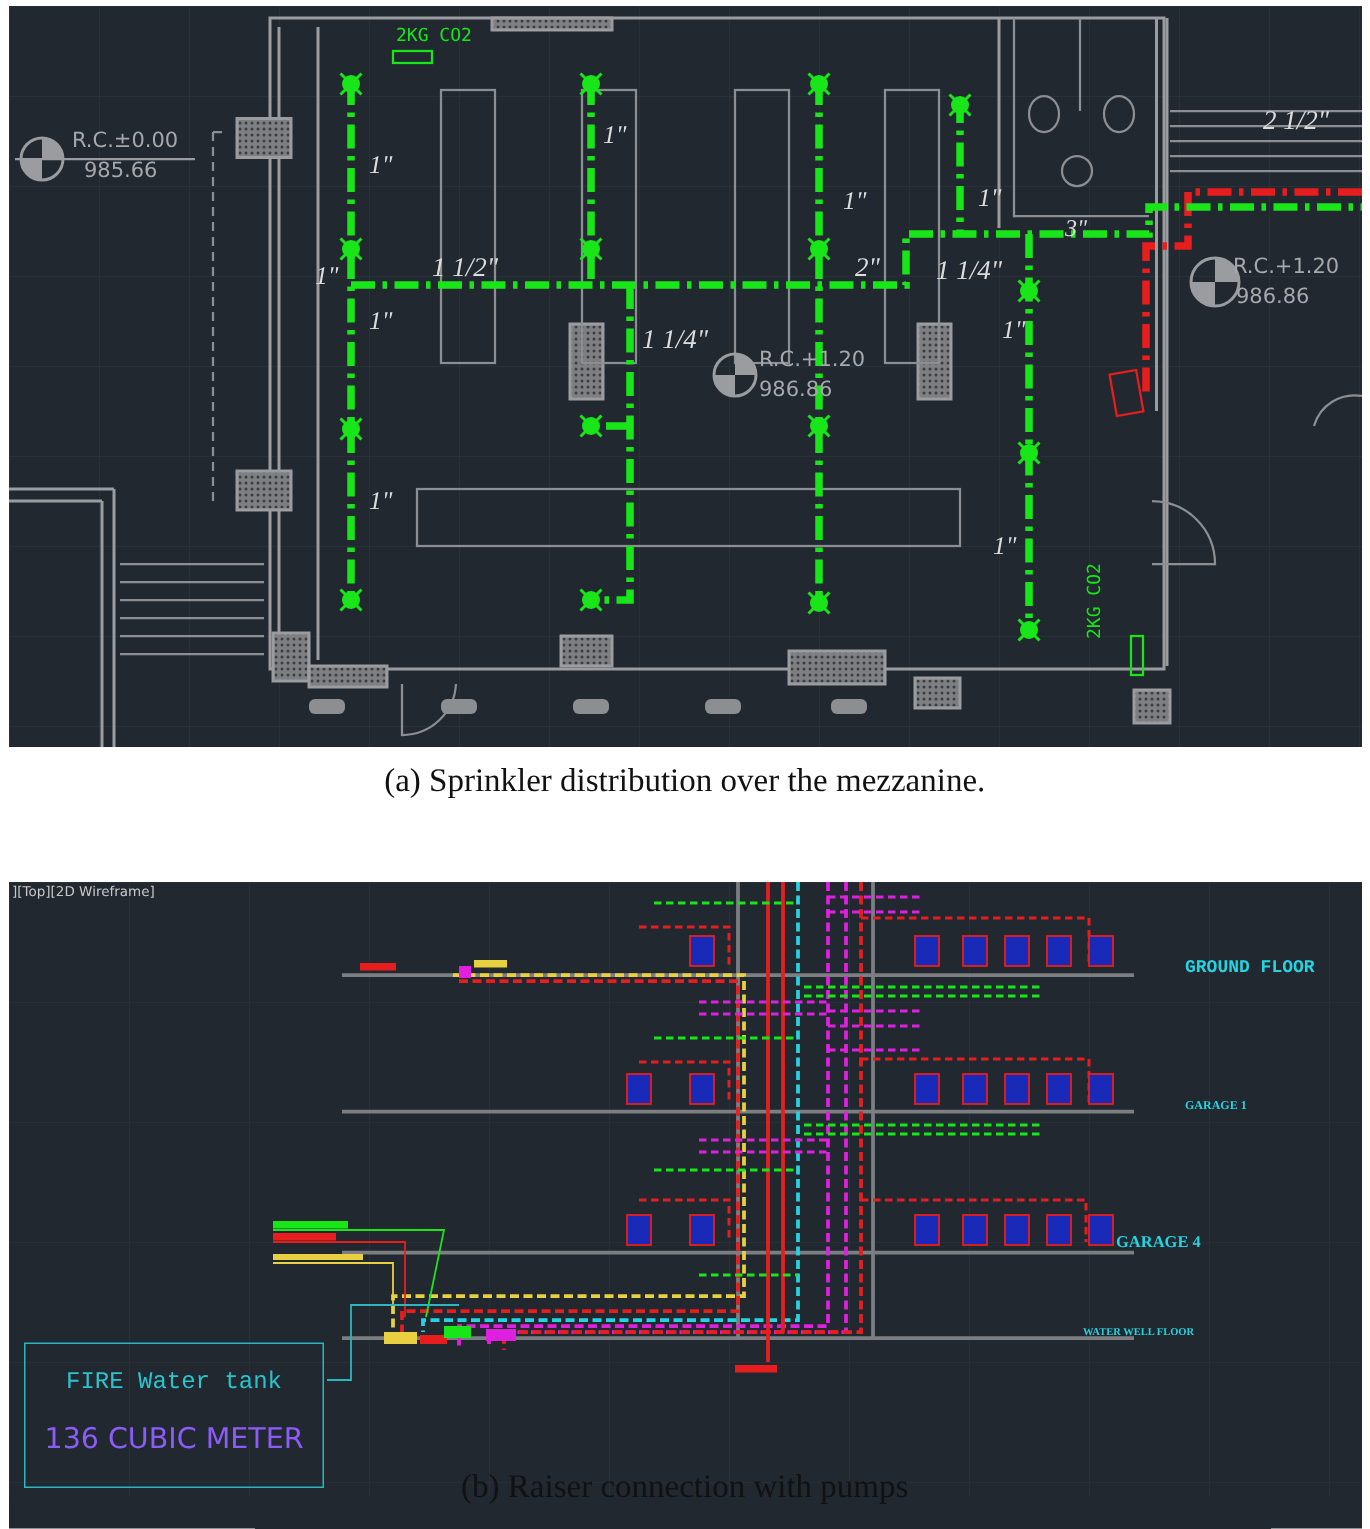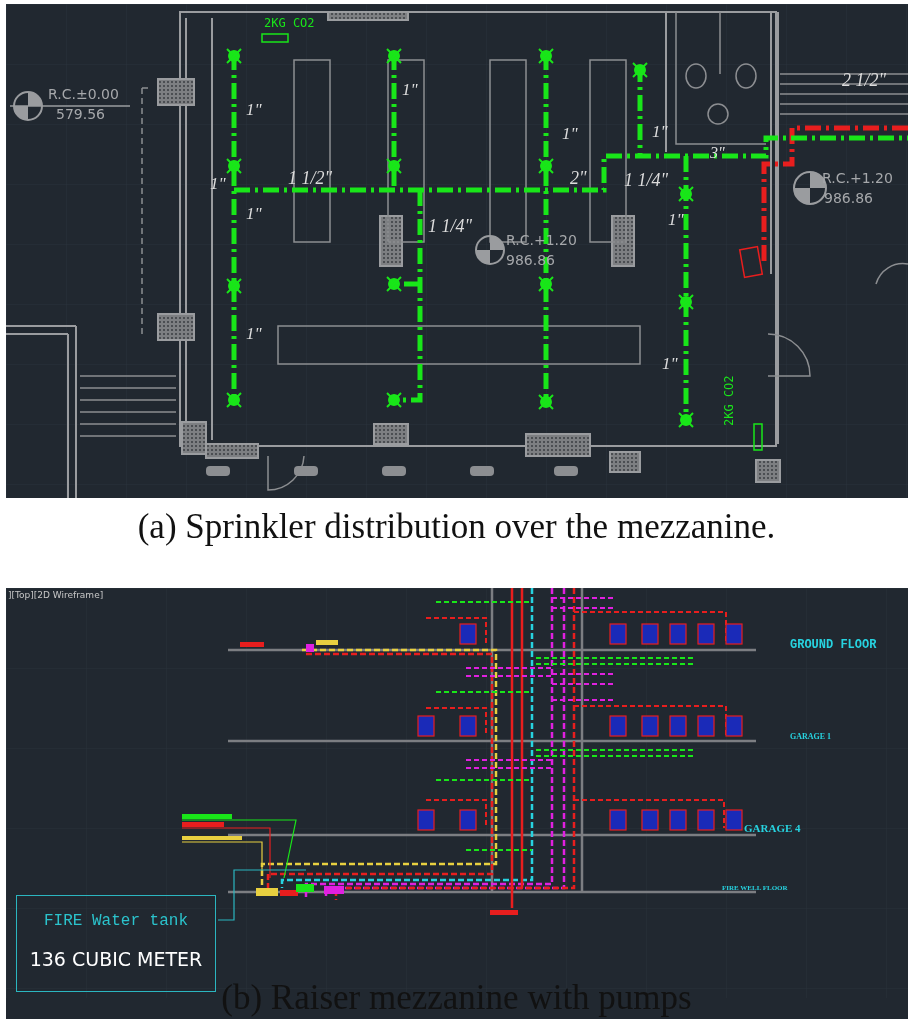--- a/index.html
+++ b/index.html
@@ -1,28 +1,28 @@
 <!DOCTYPE html>
 <html><head>
 <meta charset="utf-8">
 <style>
   html, body { margin:0; padding:0; background:#ffffff; }
   body { width:913px; height:1019px; position:relative; overflow:hidden; font-family:"Liberation Serif", serif; }
   .panel { position:absolute; left:6px; width:902px; background:#212830; overflow:hidden; }
   #panel-a { top:4px; height:494px; }
   #panel-b { top:588px; height:465px; }
-  .caption { position:absolute; left:0; width:913px; text-align:center; font-family:"Liberation Serif", serif; font-size:35px; color:#111; }
+  .caption { position:absolute; left:0; width:913px; text-align:center; font-family:"Liberation Serif", serif; font-size:22px; color:#111; }
   #caption-a { top:507px; }
   #caption-b { top:978px; }
   svg { display:block; }
   .vp-label { position:absolute; left:2px; top:2px; font-family:"DejaVu Sans", sans-serif; font-size:9px; color:#c8c8c8; }
   .floor-label { position:absolute; font-family:"Liberation Serif", serif; font-weight:bold; color:#27d3e0; white-space:nowrap; }
   .tank-box { position:absolute; left:10px; top:307px; width:198px; height:95px; border:1.5px solid #2bb6c0; }
   .tank-l1 { position:absolute; left:0; top:16px; width:198px; text-align:center; font-family:"Liberation Mono", monospace; font-size:16px; color:#2bc3cc; }
-  .tank-l2 { position:absolute; left:0; top:52px; width:198px; text-align:center; font-family:"DejaVu Sans", sans-serif; font-size:19px; color:#ffffff; }
+  .tank-l2 { position:absolute; left:0; top:52px; width:198px; text-align:center; font-family:"DejaVu Sans", sans-serif; font-size:19px; color:#8b5cf6; }
   .cad-text { position:absolute; font-family:"DejaVu Sans", sans-serif; color:#a6a8ab; white-space:nowrap; }
   .dim { position:absolute; font-family:"Liberation Serif", serif; font-style:italic; color:#dcdcdc; white-space:nowrap; }
   .co2 { position:absolute; font-family:"DejaVu Sans Mono", monospace; color:#19e619; font-size:12px; white-space:nowrap; }
 </style>
 </head>
 <body>
 
 <div id="panel-a" class="panel">
   <svg width="902" height="494">
     <defs>
@@ -212,21 +212,21 @@
       <circle cx="804" cy="184" r="16" fill="none" stroke="#9a9c9f" stroke-width="2"></circle>
       <path d="M804 168 A16 16 0 0 1 820 184 H804 Z" fill="#9a9c9f"></path>
       <path d="M804 200 A16 16 0 0 1 788 184 H804 Z" fill="#9a9c9f"></path>
     </g>
 
     <rect x="256" y="30" width="26" height="8" fill="none" stroke="#19e619" stroke-width="1.5"></rect>
     <rect x="748" y="420" width="8" height="26" fill="none" stroke="#19e619" stroke-width="1.5"></rect>
   </svg>
 
   <div class="cad-text" style="left:42px;top:82px;font-size:14px;">R.C.±0.00</div>
-  <div class="cad-text" style="left:50px;top:102px;font-size:14px;">579.56</div>
+  <div class="cad-text" style="left:50px;top:102px;font-size:14px;">985.66</div>
   <div class="cad-text" style="left:500px;top:228px;font-size:14px;">R.C.+1.20</div>
   <div class="cad-text" style="left:500px;top:248px;font-size:14px;">986.86</div>
   <div class="cad-text" style="left:816px;top:166px;font-size:14px;">R.C.+1.20</div>
   <div class="cad-text" style="left:818px;top:186px;font-size:14px;">986.86</div>
 
   <div class="co2" style="left:258px;top:12px;">2KG CO2</div>
   <div class="co2" style="left:716px;top:422px;transform:rotate(-90deg);transform-origin:left top;">2KG CO2</div>
 
   <div class="dim" style="left:282px;top:164px;font-size:18px;">1 1/2"</div>
   <div class="dim" style="left:564px;top:164px;font-size:18px;">2"</div>
@@ -348,21 +348,21 @@
       <rect x="310" y="52" width="22" height="5" fill="#e8d040"></rect>
       <rect x="300" y="56" width="8" height="8" fill="#e020e0"></rect>
       <rect x="484" y="322" width="28" height="5" fill="#e81e1e"></rect>
     </g>
   </svg>
 
   <div class="vp-label">][Top][2D Wireframe]</div>
   <div class="floor-label" style="left:784px;top:50px;font-size:12px;font-family:Liberation Mono, monospace;">GROUND FLOOR</div>
   <div class="floor-label" style="left:760px;top:144px;font-size:8px;margin-left:24px;">GARAGE 1</div>
   <div class="floor-label" style="left:738px;top:234px;font-size:11px;">GARAGE 4</div>
-  <div class="floor-label" style="left:716px;top:296px;font-size:7px;">FIRE WELL FLOOR</div>
+  <div class="floor-label" style="left:716px;top:296px;font-size:7px;">WATER WELL FLOOR</div>
 
   <div class="tank-box">
     <div class="tank-l1">FIRE Water tank</div>
     <div class="tank-l2">136 CUBIC METER</div>
   </div>
 </div>
 
-<div id="caption-b" class="caption">(b) Raiser mezzanine with pumps</div>
+<div id="caption-b" class="caption">(b) Raiser connection with pumps</div>
 
 </body></html>

